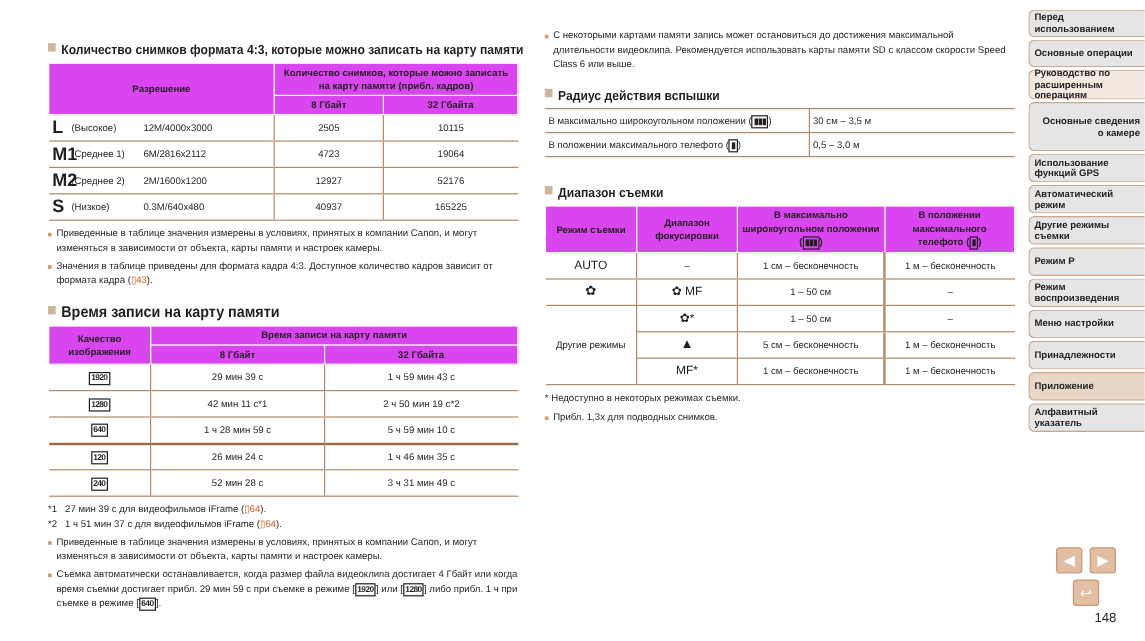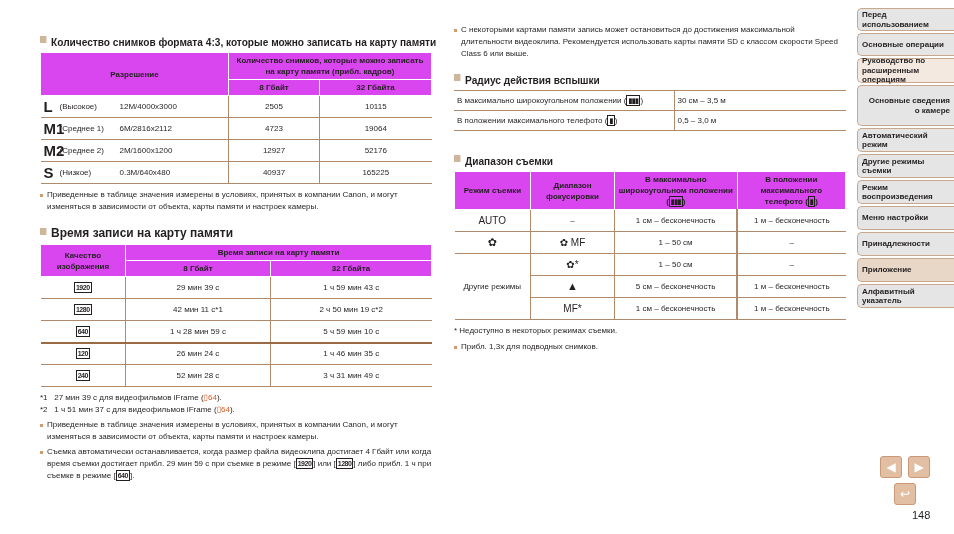--- a/index.html
+++ b/index.html
@@ -96,20 +96,21 @@
               <span>0.3M/640x480</span>
             </div>
           </td>
       <td>40937</td>
       <td>165225</td>
     </tr>
   </tbody>
     </table>
   <div class="notes">
     <div class="note">Приведенные в таблице значения измерены в условиях, принятых в компании Canon, и могут изменяться в зависимости от объекта, карты памяти и настроек камеры.</div>
+    <div class="note"><span>Значения в таблице приведены для формата кадра 4:3. Доступное количество кадров зависит от формата кадра (</span><span class="ref">▯<span>43</span></span><span>).</span></div>
   </div>
 
   <div class="section-title big" style="margin-top:12px;">
     <span class="sq"></span>
     <span>Время записи на карту памяти</span>
   </div>
   <table>
     <tbody>
         <tr>
       <th rowspan="2" style="width:85px;">Качество изображения</th>
@@ -220,22 +221,24 @@
     <div class="note fn" style="margin-bottom:4px;">* Недоступно в некоторых режимах съемки.</div>
     <div class="note">Прибл. 1,3x для подводных снимков.</div>
   </div>
 </div>
 
 <div class="sidebar">
   <div class="tab" style="height:23px;">Перед использованием</div>
   <div class="tab" style="height:23px;">Основные операции</div>
   <div class="tab soft" style="height:25px;">Руководство по расширенным операциям</div>
   <div class="tab" style="height:41px;text-align:right;">Основные сведения о камере</div>
+  <div class="tab" style="height:24px;">Использование функций GPS</div>
   <div class="tab" style="height:24px;">Автоматический режим</div>
   <div class="tab" style="height:24px;">Другие режимы съемки</div>
+  <div class="tab" style="height:24px;">Режим P</div>
   <div class="tab" style="height:24px;">Режим воспроизведения</div>
   <div class="tab" style="height:24px;">Меню настройки</div>
   <div class="tab" style="height:24px;">Принадлежности</div>
   <div class="tab active" style="height:24px;">Приложение</div>
   <div class="tab" style="height:24px;">Алфавитный указатель</div>
 </div>
 
 <div class="navbtns">
   <div class="nb" style="left:0; top:0;">
       <span>◀</span>

